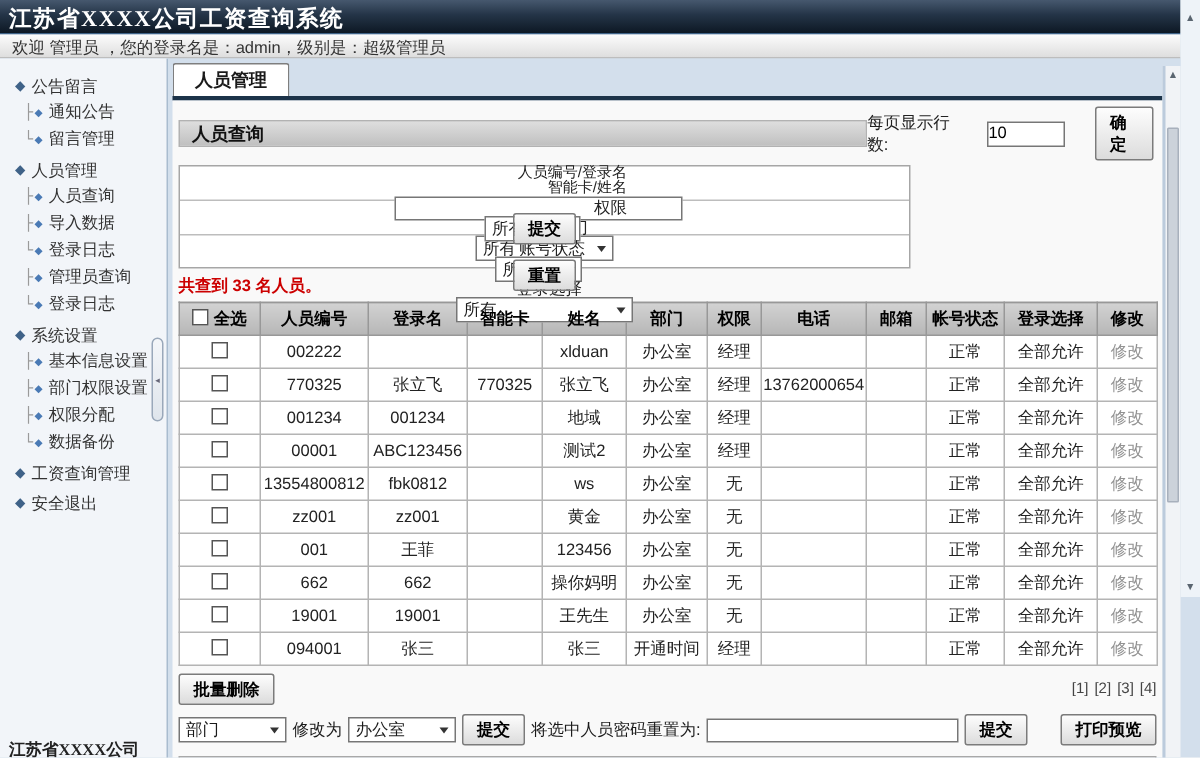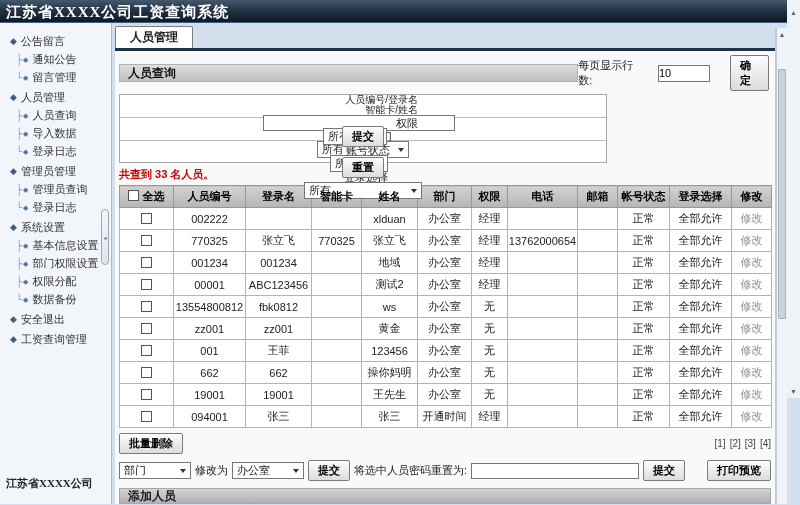--- a/index.html
+++ b/index.html
@@ -93,42 +93,44 @@
 </head>
 <body>
 
 <div class="viewport">
   <div class="page">
 
     <div class="titlebar">
       <span>江苏省XXXX公司工资查询系统</span>
     </div>
 
+    <div class="welcomebar">
+      <span>欢迎 管理员 ，您的登录名是：admin，级别是：超级管理员</span>
+    </div>
 
     <div class="main">
 
       <div class="sidebar">
         <div>
             <div class="nav-item lvl0"><span class="diamond">◆</span><span>公告留言</span></div>
             <div class="nav-item lvl1"><span class="branch">├</span><span class="diamond small">◆</span><span>通知公告</span></div>
             <div class="nav-item lvl1"><span class="branch">└</span><span class="diamond small">◆</span><span>留言管理</span></div>
             <div class="nav-item lvl0"><span class="diamond">◆</span><span>人员管理</span></div>
             <div class="nav-item lvl1"><span class="branch">├</span><span class="diamond small">◆</span><span>人员查询</span></div>
             <div class="nav-item lvl1"><span class="branch">├</span><span class="diamond small">◆</span><span>导入数据</span></div>
             <div class="nav-item lvl1"><span class="branch">└</span><span class="diamond small">◆</span><span>登录日志</span></div>
-            <div class="nav-item lvl0"><span class="diamond">◆</span><span>管理员管理</span></div>
             <div class="nav-item lvl1"><span class="branch">├</span><span class="diamond small">◆</span><span>管理员查询</span></div>
             <div class="nav-item lvl1"><span class="branch">└</span><span class="diamond small">◆</span><span>登录日志</span></div>
             <div class="nav-item lvl0"><span class="diamond">◆</span><span>系统设置</span></div>
             <div class="nav-item lvl1"><span class="branch">├</span><span class="diamond small">◆</span><span>基本信息设置</span></div>
             <div class="nav-item lvl1"><span class="branch">├</span><span class="diamond small">◆</span><span>部门权限设置</span></div>
             <div class="nav-item lvl1"><span class="branch">├</span><span class="diamond small">◆</span><span>权限分配</span></div>
             <div class="nav-item lvl1"><span class="branch">└</span><span class="diamond small">◆</span><span>数据备份</span></div>
+            <div class="nav-item lvl0"><span class="diamond">◆</span><span>工资查询管理</span></div>
             <div class="nav-item lvl0"><span class="diamond">◆</span><span>安全退出</span></div>
-            <div class="nav-item lvl0"><span class="diamond">◆</span><span>工资查询管理</span></div>
           </div>
         <div class="collapse-handle">
           <span>◂</span>
         </div>
         <div class="page-footer">江苏省XXXX公司</div>
       </div>
 
       <div class="content">
         <div class="tab-row">
           <div class="tab">人员管理</div>

